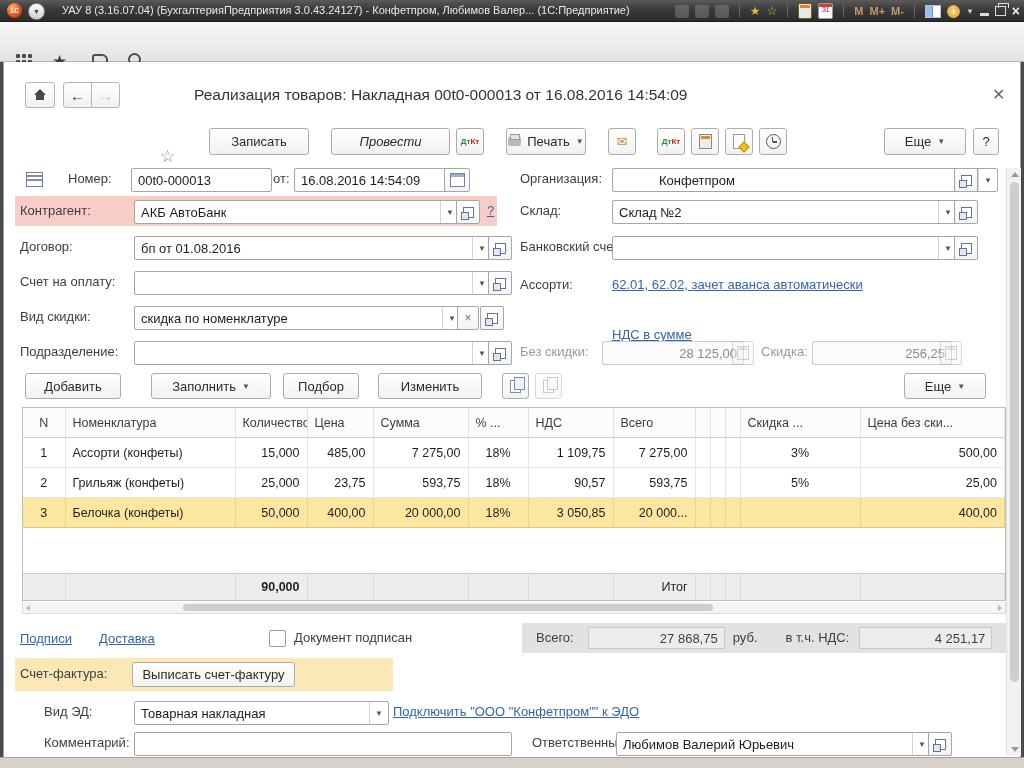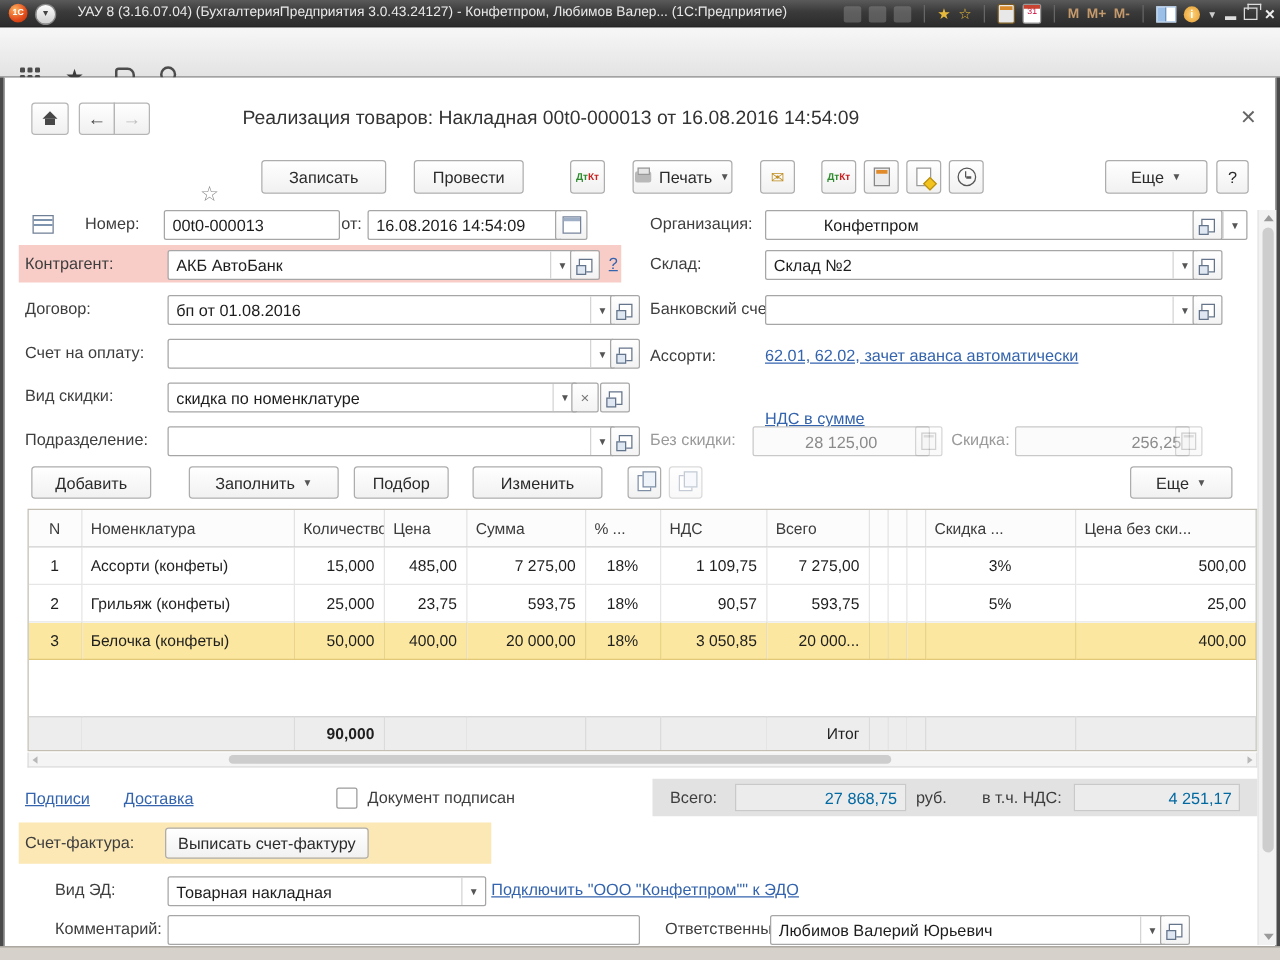--- a/index.html
+++ b/index.html
@@ -116,21 +116,21 @@
   #grid-totals{position:absolute;left:0;bottom:0;width:100%;}
   #grid-totals td{background:#ededed;border-right:1px solid #dbdbdb;border-top:1px solid #c9c9c9;border-bottom:none;height:26px;}
   #grid-totals td.b{font-weight:bold;}
   .hscroll{left:18px;top:602px;width:984px;height:12px;background:#f4f4f4;border:1px solid #dcdcdc;border-top:none;}
   .hthumb{position:absolute;left:160px;top:2px;width:530px;height:7px;background:#cdcdcd;border-radius:4px;}
   .harr{position:absolute;top:3px;width:0;height:0;border-top:3px solid transparent;border-bottom:3px solid transparent;}
   .vscroll{left:1006px;top:168px;width:15px;height:588px;background:#f2f2f2;border-left:1px solid #e3e3e3;}
   .vthumb{position:absolute;left:3px;top:14px;width:9px;height:500px;background:#cdcdcd;border-radius:5px;}
   .varr{position:absolute;left:4px;width:0;height:0;border-left:4px solid transparent;border-right:4px solid transparent;}
 
-  .graybox{height:22px;border:1px solid #c9c9c9;background:#ececec;font-size:13px;color:#0369a1;
+  .graybox{height:22px;border:1px solid #c9c9c9;background:#ececec;font-size:13px;color:#404040;
     display:flex;align-items:center;justify-content:flex-end;padding:0 6px;box-sizing:border-box;}
 </style>
 </head>
 <body>
 
 <div id="screen">
 
   <div id="titlebar" class="abs">
     <div class="logo1c">1С</div>
     <div class="rnd-dd">
@@ -175,21 +175,21 @@
     </div>
     <div class="navbtn abs" style="left:59px;top:20px;width:29px;height:26px;border-radius:3px 0 0 3px;">←</div>
     <div class="navbtn abs" style="left:87px;top:20px;width:29px;height:26px;border-radius:0 3px 3px 0;color:#bdbdbd;">→</div>
     <span class="hdr-star abs">☆</span>
     <div class="doc-title abs" style="left:190px;top:24px;">Реализация товаров: Накладная 00t0-000013 от 16.08.2016 14:54:09</div>
     <span class="hdr-close abs" style="left:988px;top:24px;">✕</span>
 
     <div class="btn abs" style="left:205px;top:66px;width:100px;height:27px;">
         <span>Записать</span>
       </div>
-    <div class="btn abs" style="left:327px;top:66px;width:88px;height:27px;">
+    <div class="btn abs" style="left:327px;top:66px;width:119px;height:27px;font-style:italic;">
         <span>Провести</span>
       </div>
     <div class="btn abs" style="left:452px;top:66px;width:28px;height:27px;">
       <span class="dtkt">
           <span class="dt">Дт</span>
           <span class="kt">Кт</span>
         </span>
     </div>
     <div class="btn abs" style="left:502px;top:66px;width:80px;height:27px;">
       <span class="ic-print"></span>
@@ -304,21 +304,21 @@
 
     <span class="lbl" style="left:16px;top:279px;">Подразделение:</span>
     <div class="fld" style="left:130px;top:279px;width:350px;">
         <span class="val"></span>
         <span class="dd">▼</span>
       </div>
     <div class="sqbtn" style="left:484px;top:279px;">
         <span class="ic-open"></span>
       </div>
     <span class="lbl lbl-dis" style="left:516px;top:279px;">Без скидки:</span>
-    <div class="fld fld-dis" style="left:598px;top:279px;width:128px;justify-content:center;">
+    <div class="fld fld-dis" style="left:598px;top:279px;width:128px;">
         <span class="val">28 125,00</span>
       </div>
     <div class="sqbtn dim" style="left:728px;top:279px;width:20px;">
         <span class="ic-calc-s"></span>
       </div>
     <span class="lbl lbl-dis" style="left:757px;top:279px;">Скидка:</span>
     <div class="fld fld-dis" style="left:808px;top:279px;width:126px;">
         <span class="val">256,25</span>
       </div>
     <div class="sqbtn dim" style="left:936px;top:279px;width:20px;">

